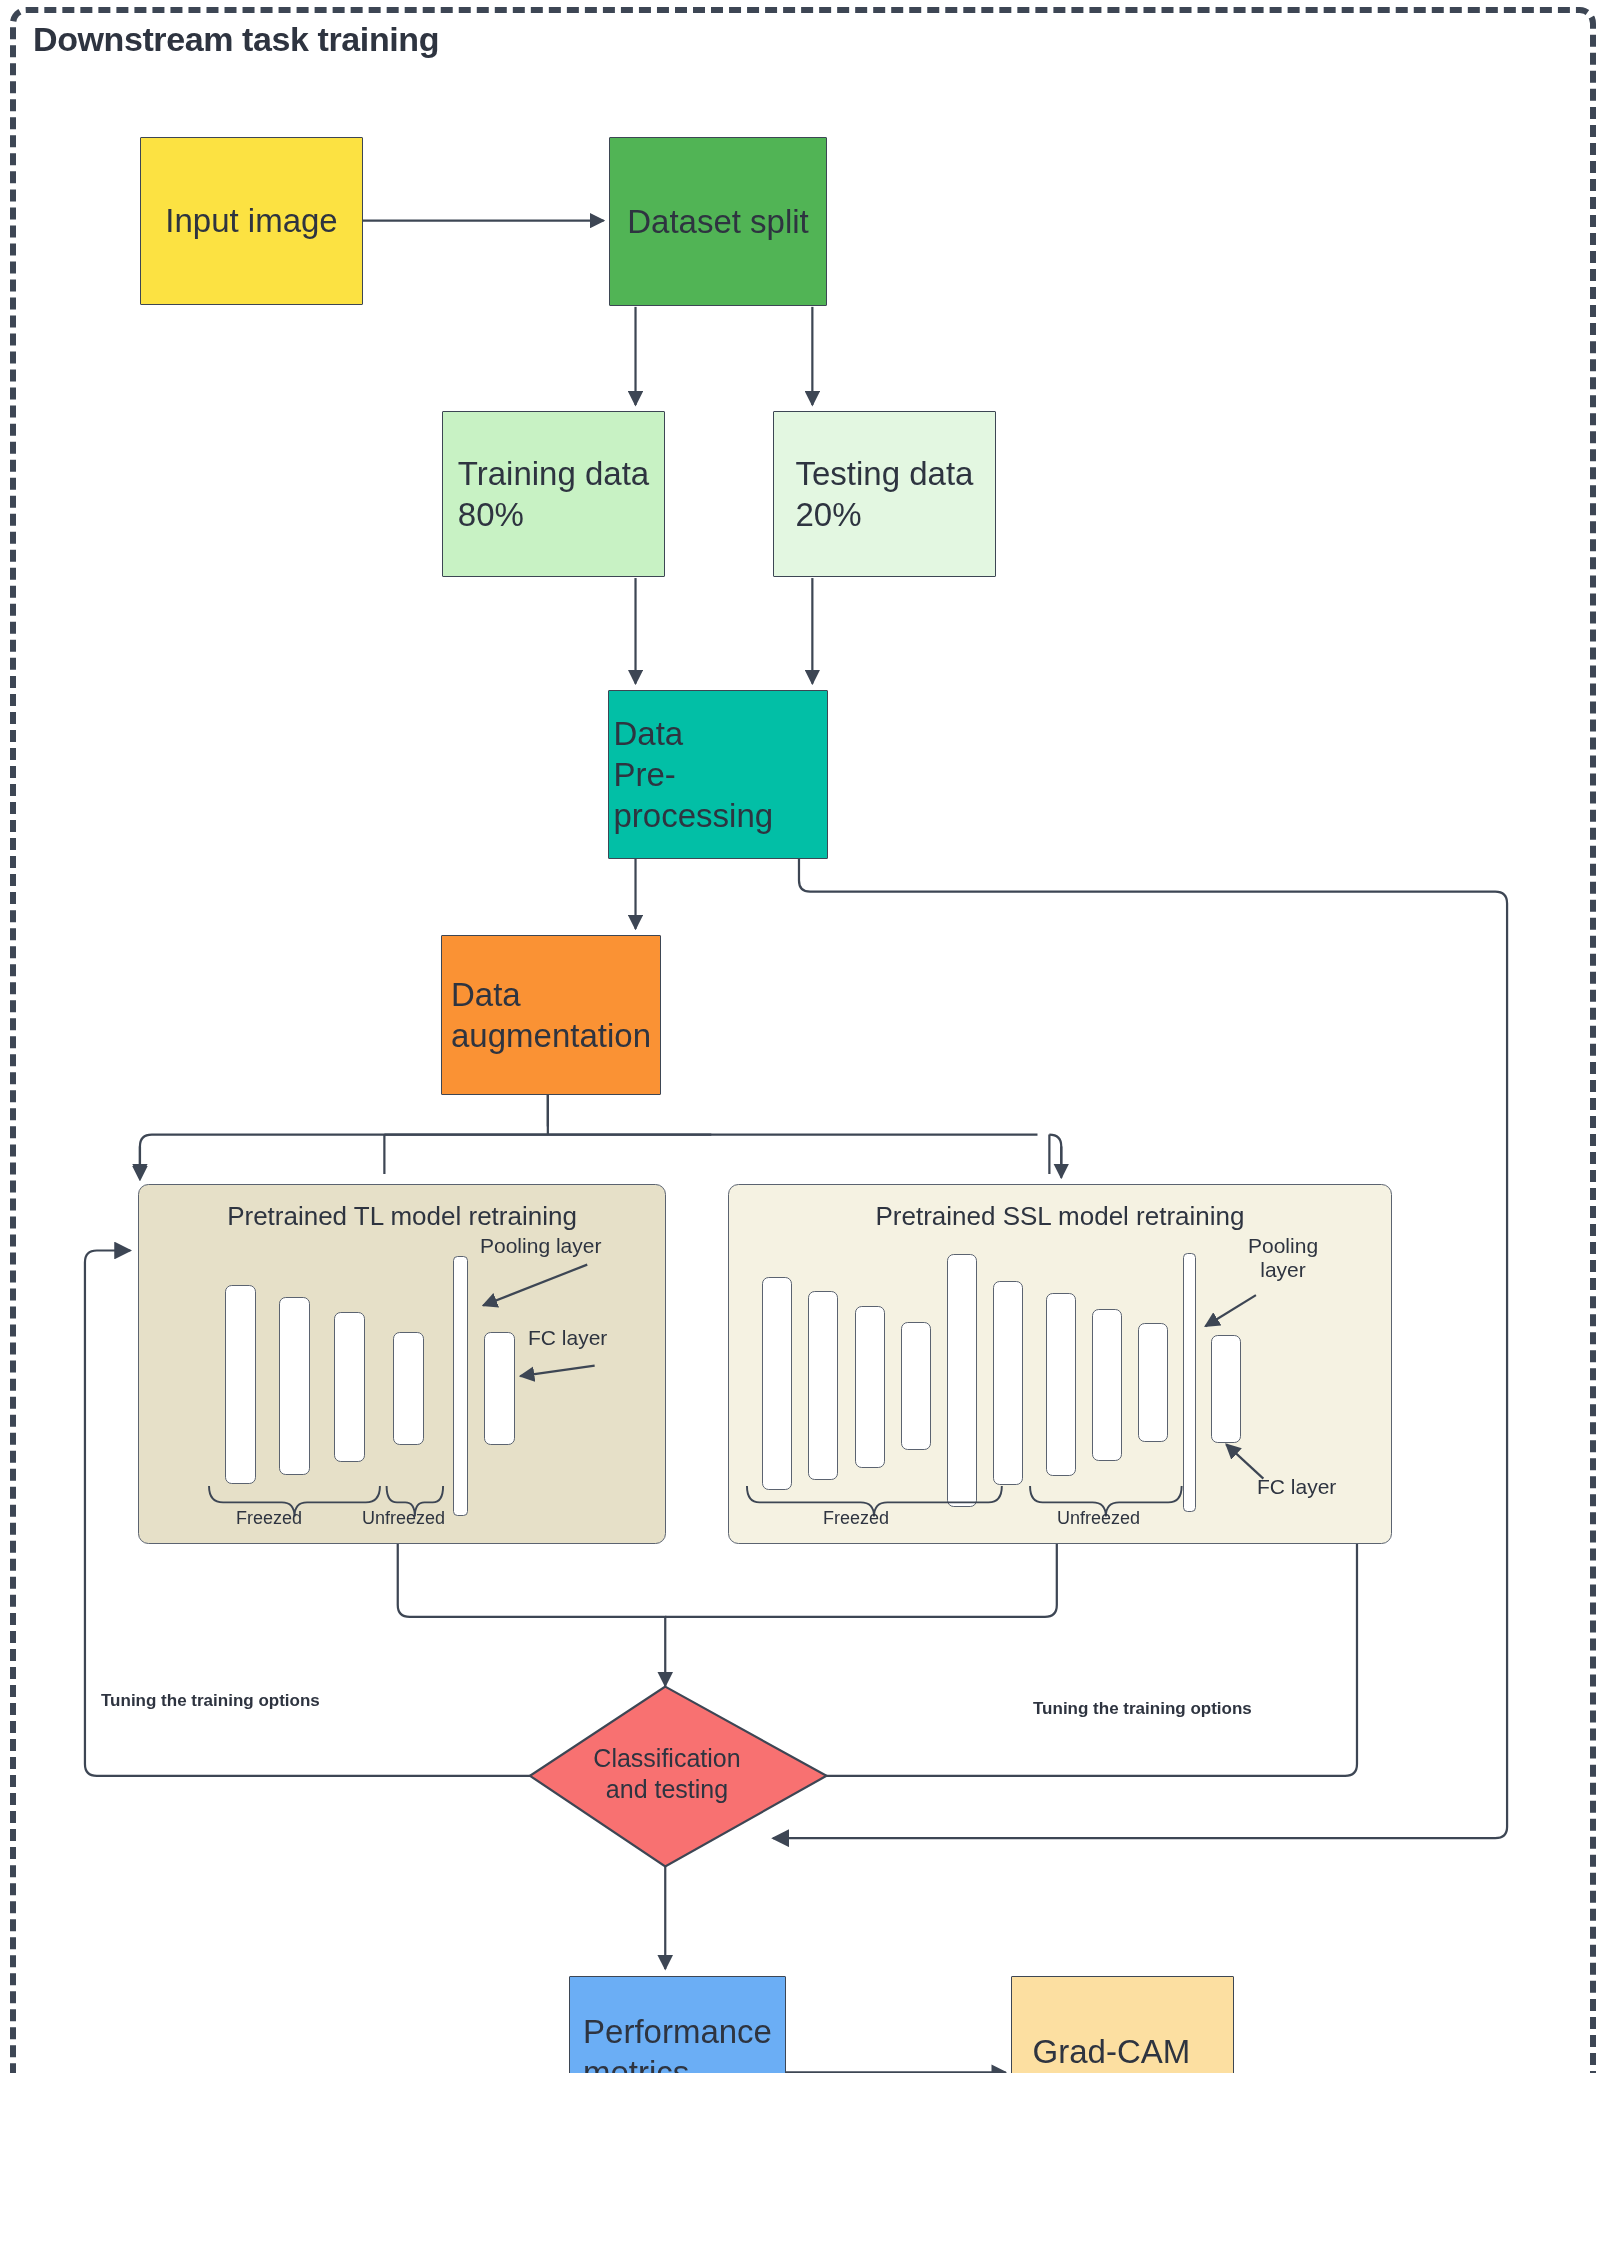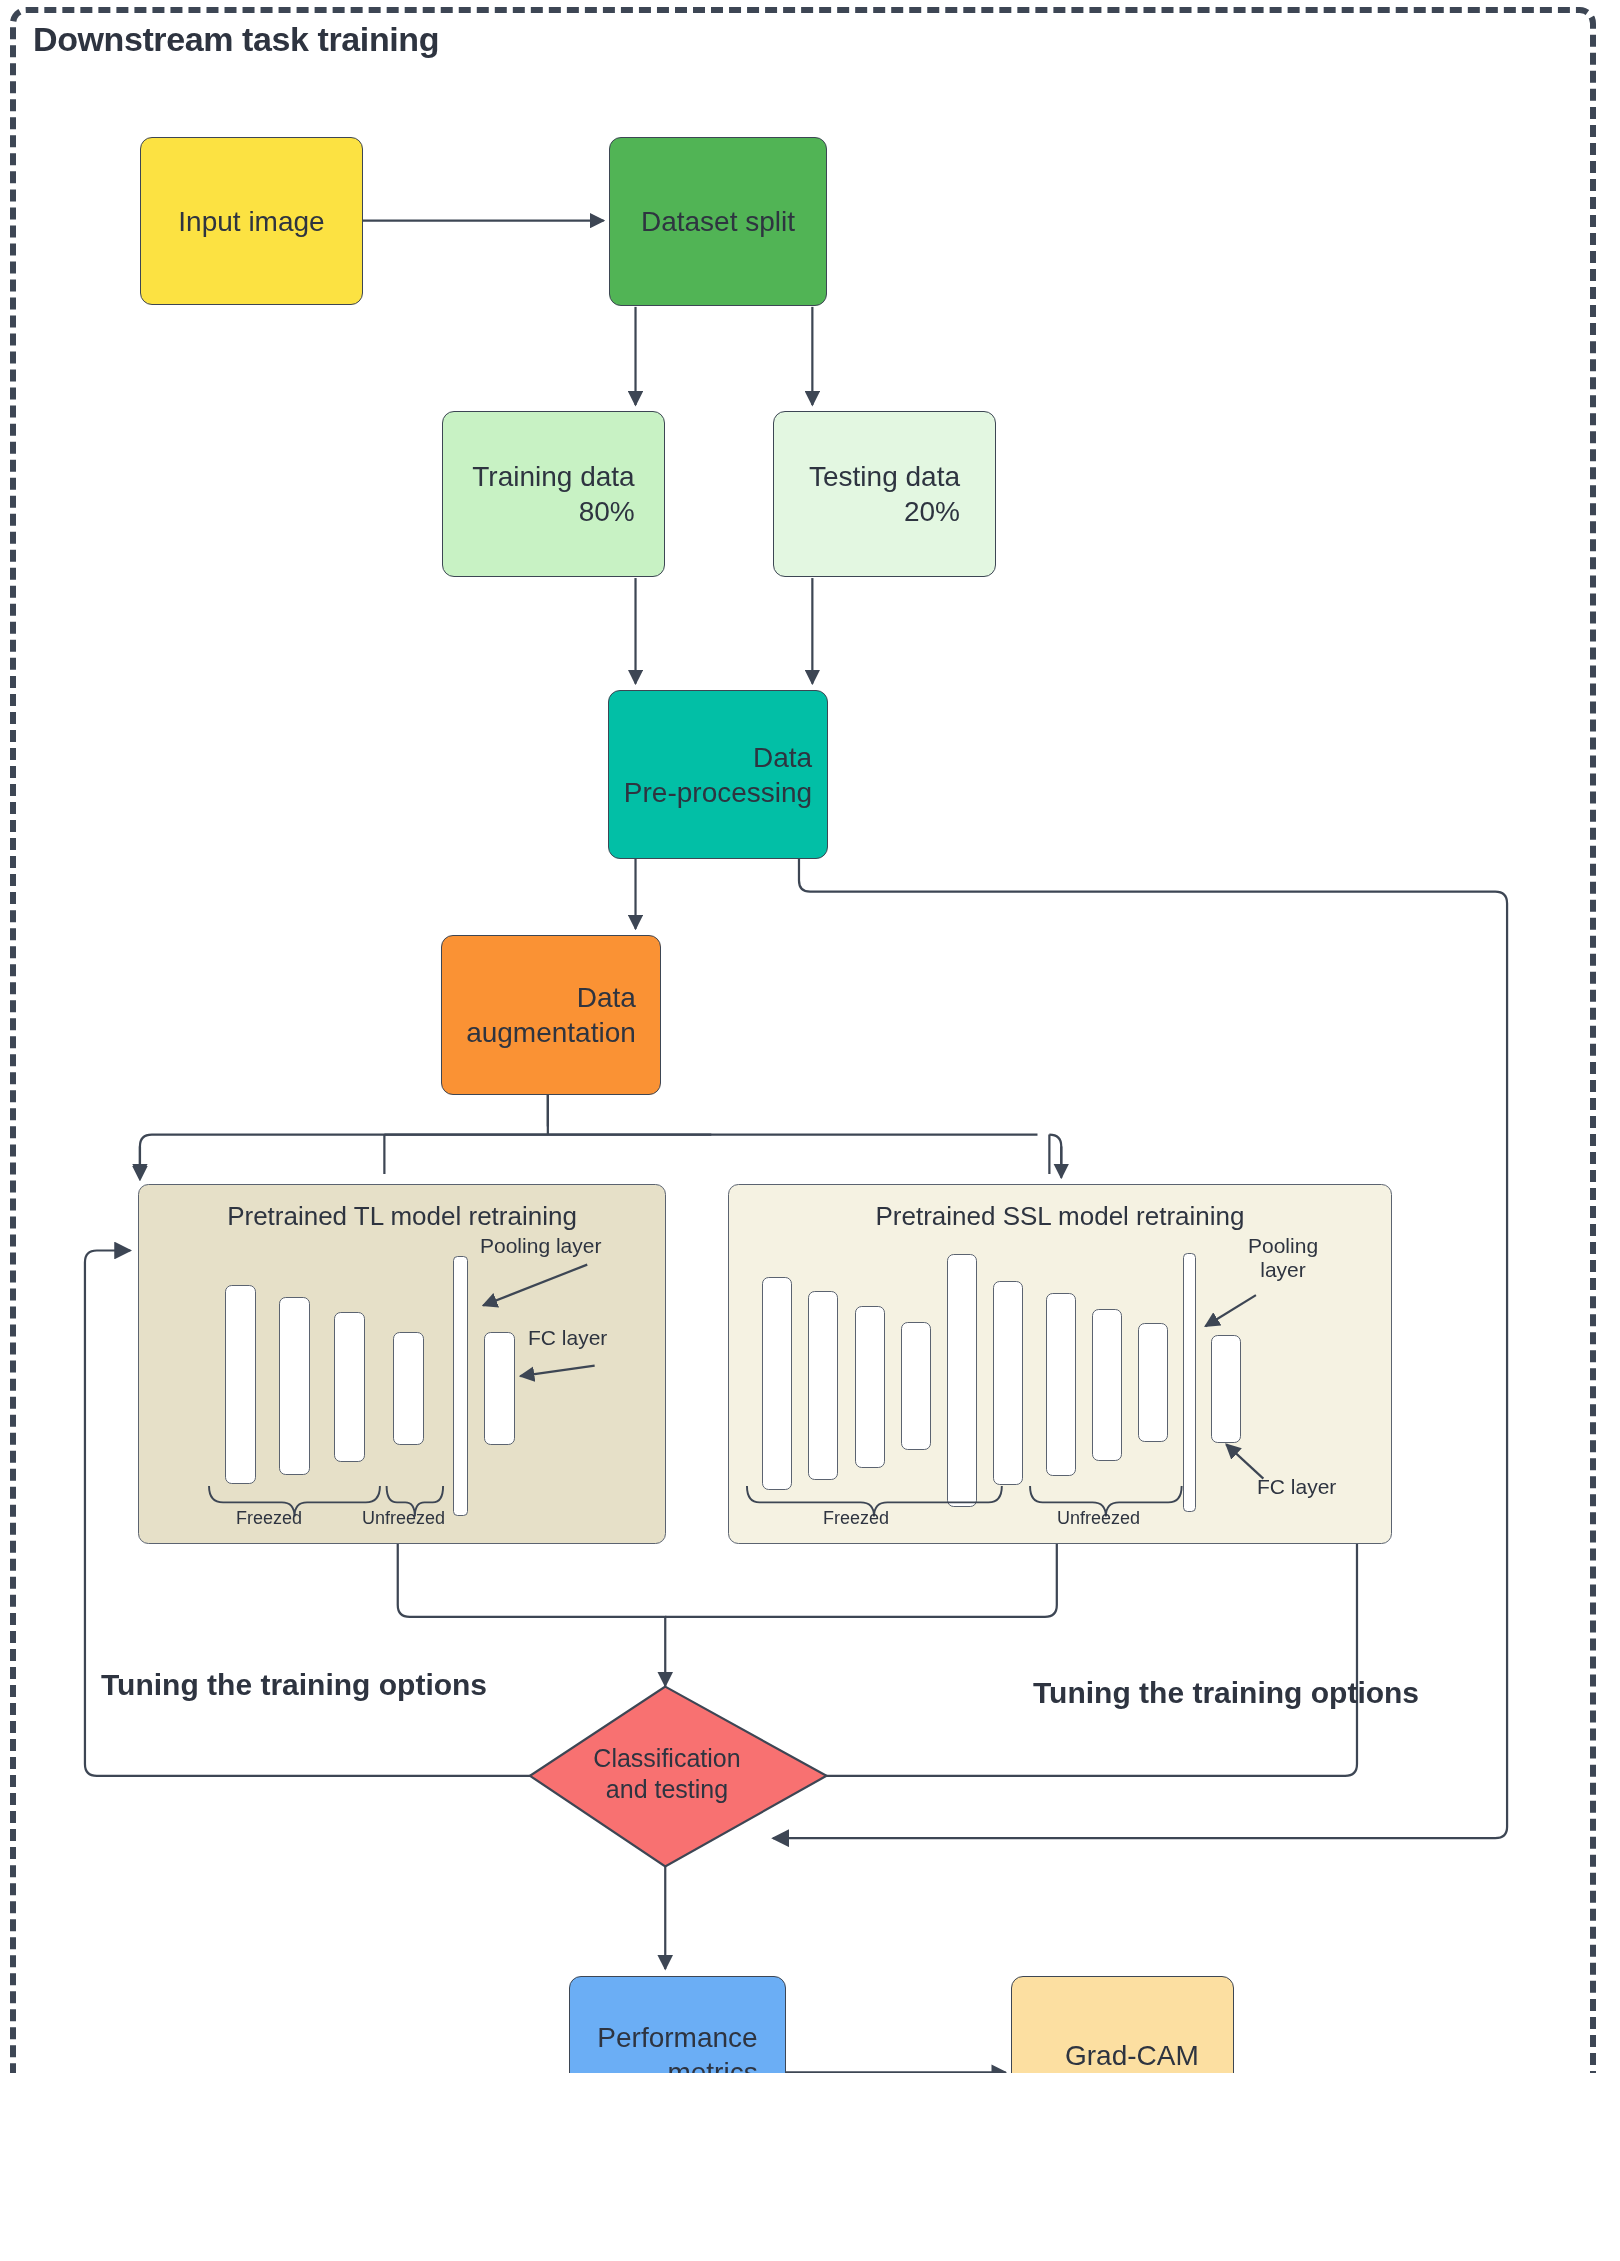--- a/index.html
+++ b/index.html
@@ -35,27 +35,27 @@
     font-size: 34px;
     font-weight: bold;
     color: #2e3440;
     letter-spacing: -0.4px;
     white-space: nowrap;
   }
   .node {
     position: absolute;
     box-sizing: border-box;
     border: 1.5px solid #3d4654;
-    border-radius: 12px;
+    border-radius: 1px;
     display: flex;
     align-items: center;
     justify-content: center;
-    text-align: right;
-    color: #2e3440;
-    font-size: 28px;
+    text-align: left;
+    color: #2e3440;
+    font-size: 33px;
     line-height: 1.25;
     padding: 3px 4.5px;
     white-space: pre-line;
   }
   .model-panel {
     position: absolute;
     box-sizing: border-box;
     border: 1.5px solid #5b6370;
     border-radius: 10.4px;
   }
@@ -84,24 +84,25 @@
     white-space: pre-line;
   }
   .grp-label {
     position: absolute;
     font-size: 18px;
     color: #2e3440;
     white-space: nowrap;
   }
   .tuning-label {
     position: absolute;
-    font-size: 30px;
+    font-size: 17px;
     font-weight: bold;
     color: #2e3440;
     white-space: nowrap;
+    margin-top: 23px;
   }
   .diamond-text {
     position: absolute;
     text-align: center;
     font-size: 25px;
     color: #2e3440;
     line-height: 1.25;
     white-space: pre-line;
     pointer-events: none;
   }

